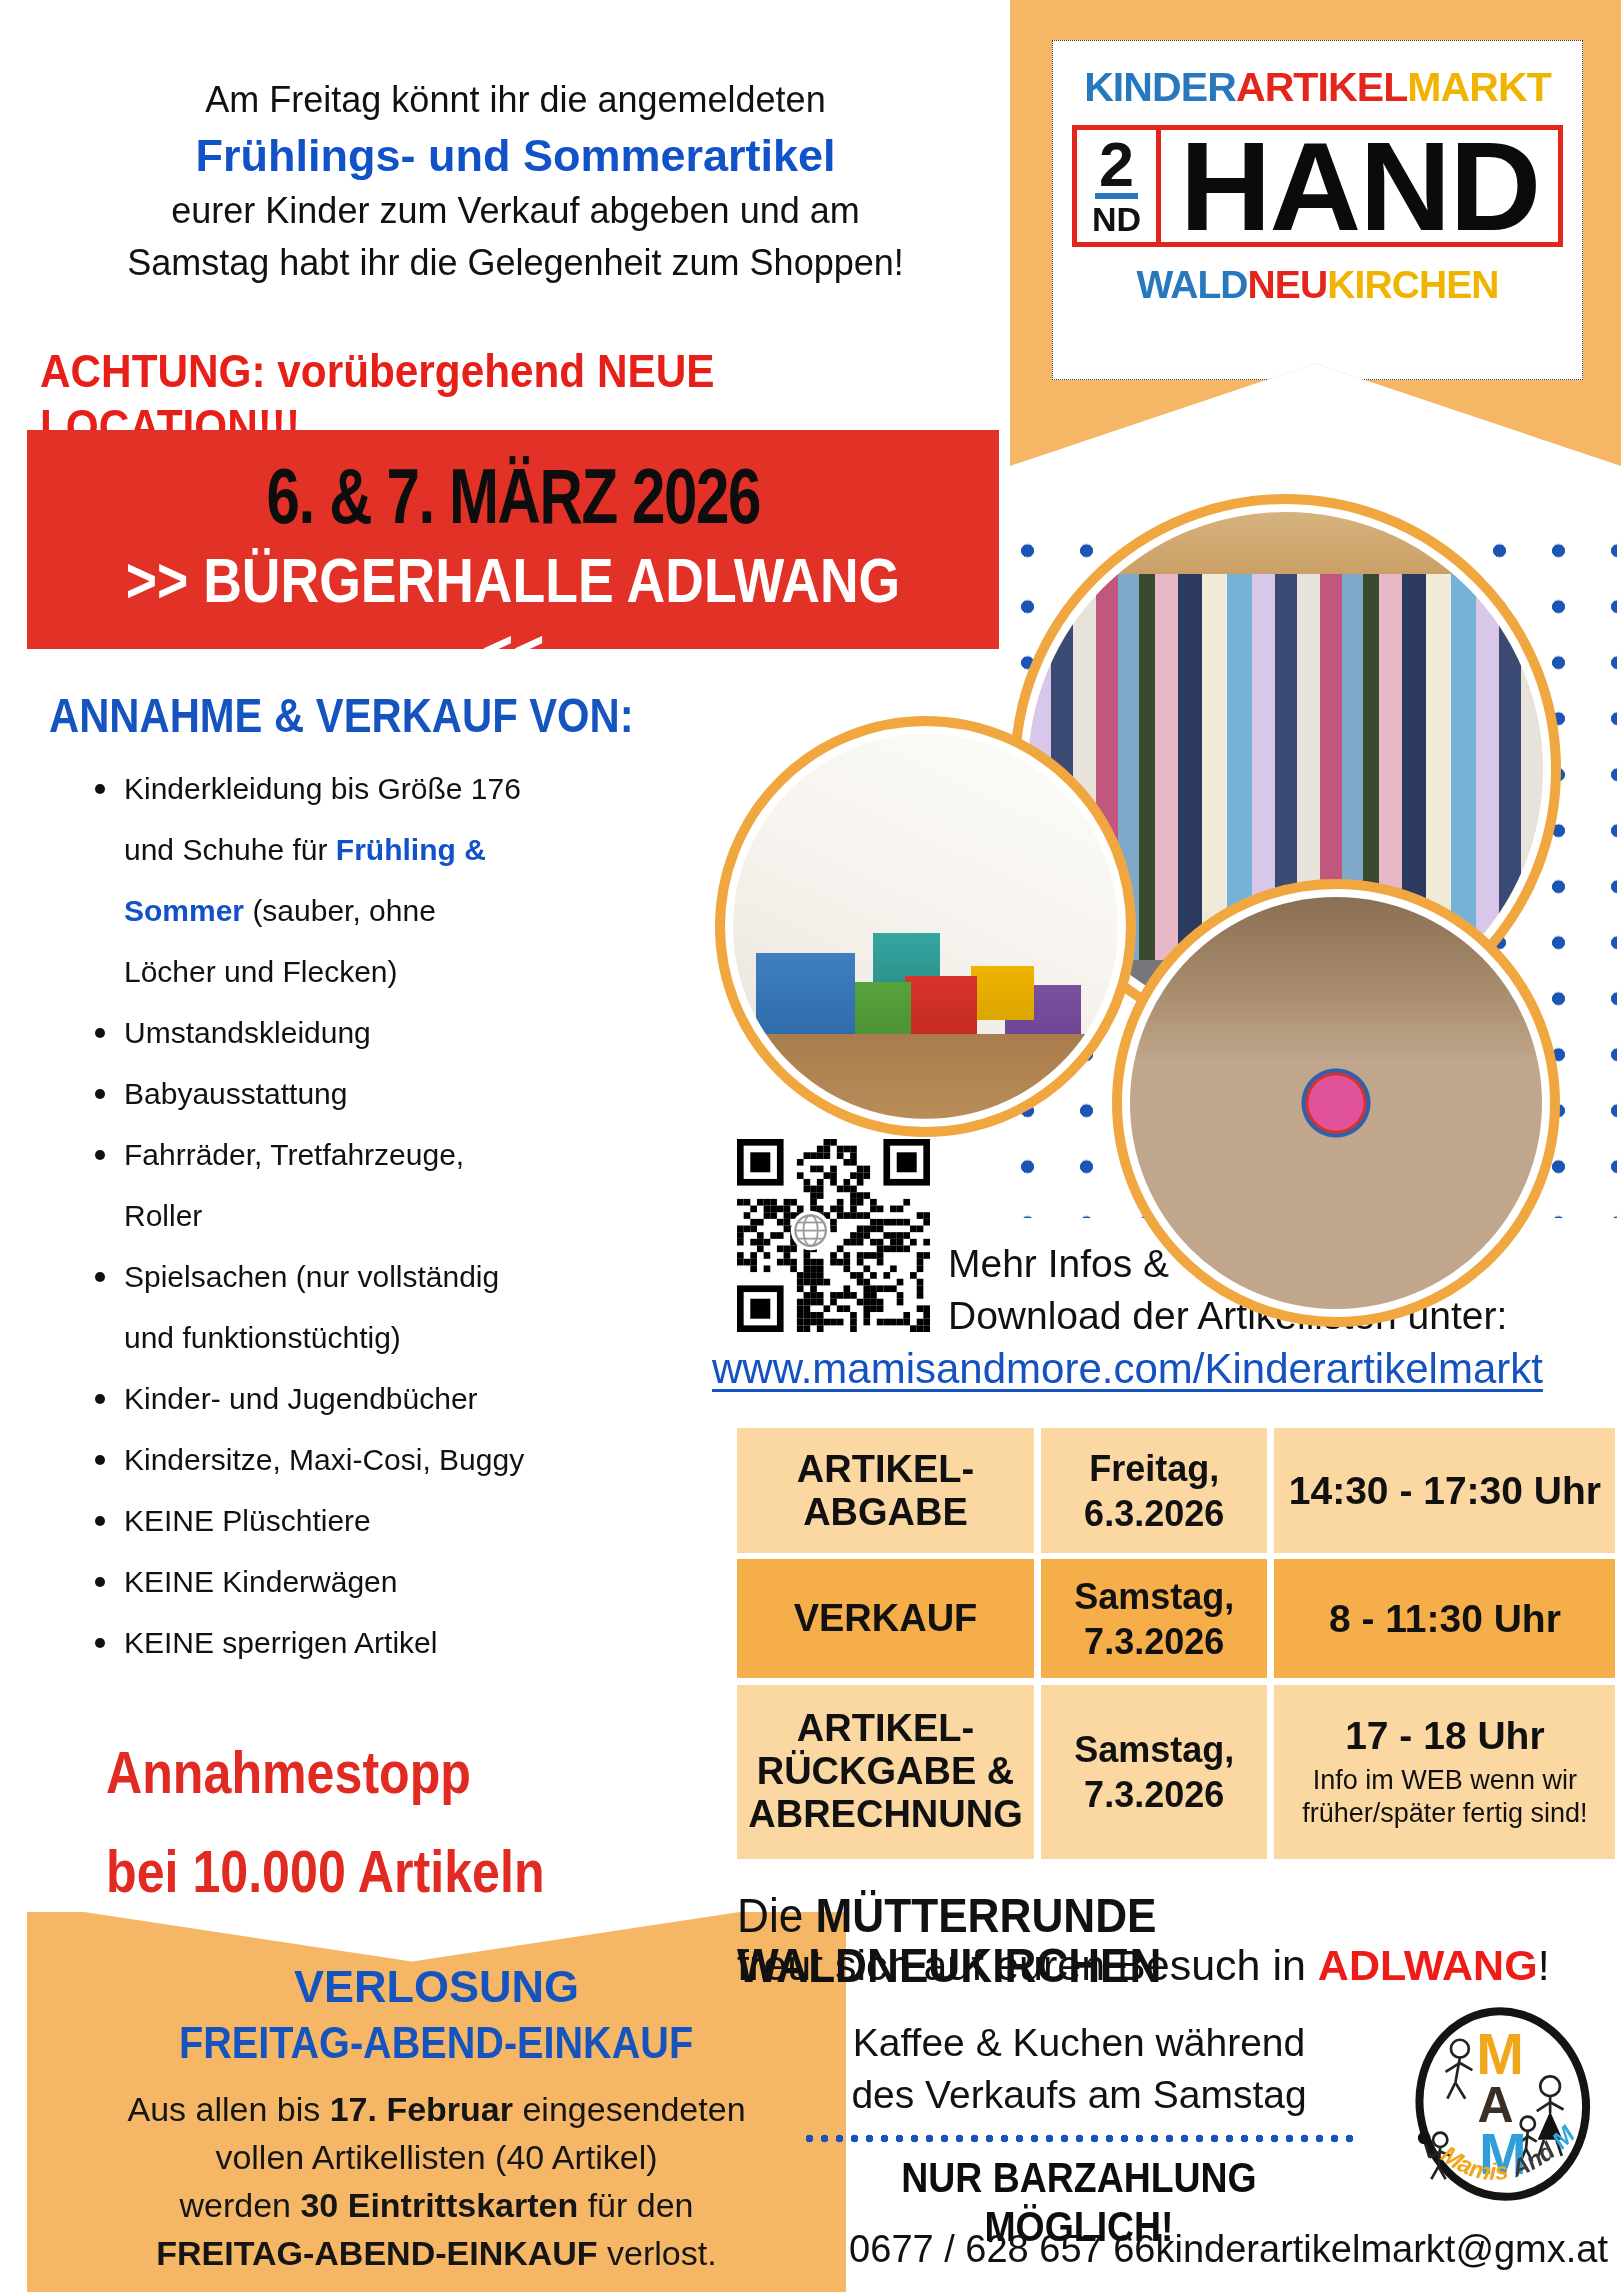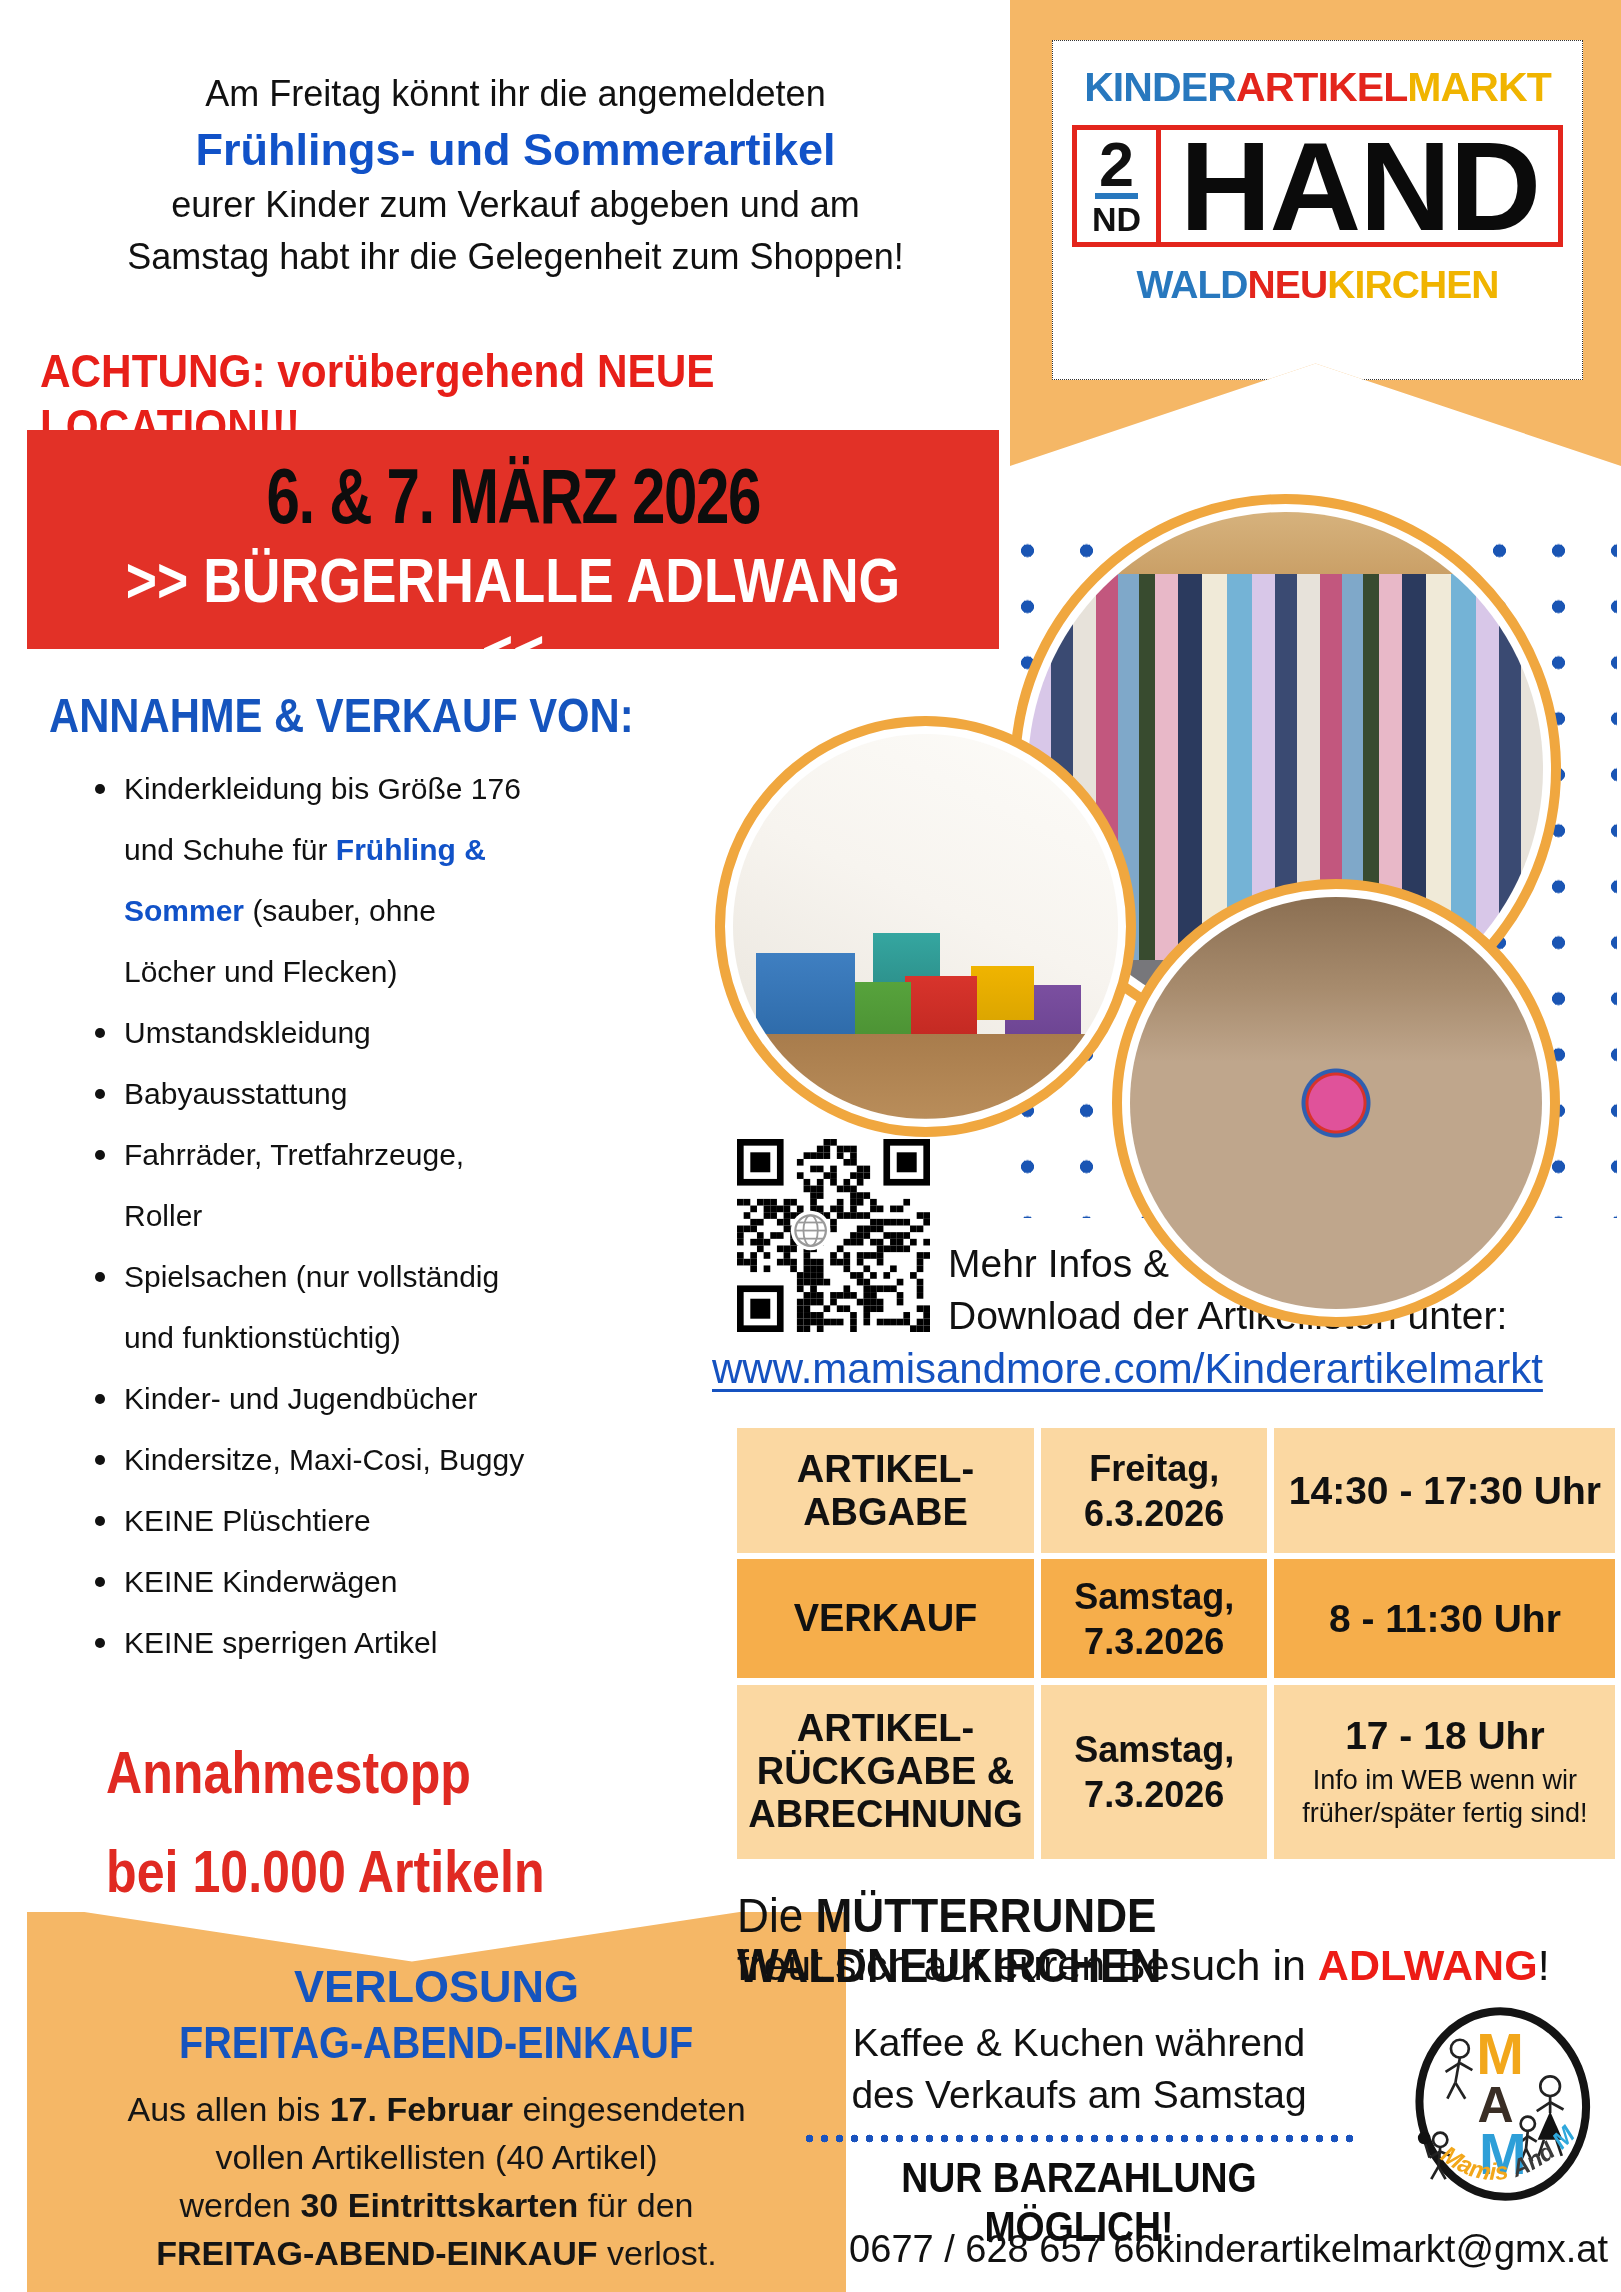--- a/index.html
+++ b/index.html
@@ -4,21 +4,21 @@
 <style>
   html,body{margin:0;padding:0;background:#fff;}
   .page{position:relative;width:1621px;height:2293px;background:#fff;overflow:hidden;
         font-family:"Liberation Sans", sans-serif;color:#111;}
   .abs{position:absolute;}
   .pre{white-space:pre-line;}
   .condL{display:inline-block;transform-origin:left center;}
   .condC{display:inline-block;transform-origin:center center;}
 
   
-  .intro{left:72px;top:68px;width:887px;text-align:center;}
+  .intro{left:72px;top:74px;width:887px;text-align:center;}
   .intro-l{font-size:36px;line-height:52px;color:#111;}
   .intro-b{font-size:45px;line-height:59px;font-weight:700;color:#1152C8;}
 
   
   .ribbon{left:1010px;top:0;width:611px;height:466px;background:#F5B766;
           clip-path:polygon(0 0,100% 0,100% 100%,50% 78%,0 100%);}
   .logo-card{position:absolute;left:42px;top:40px;width:531px;height:340px;background:#fff;
              border:1.8px dotted #333;box-sizing:border-box;text-align:center;padding-top:23px;}
   .logo-title{font-size:41px;font-weight:700;letter-spacing:-0.9px;}
   .c-kblue{color:#2878BE;} .c-kred{color:#E3251C;} .c-kyellow{color:#F0B400;}

